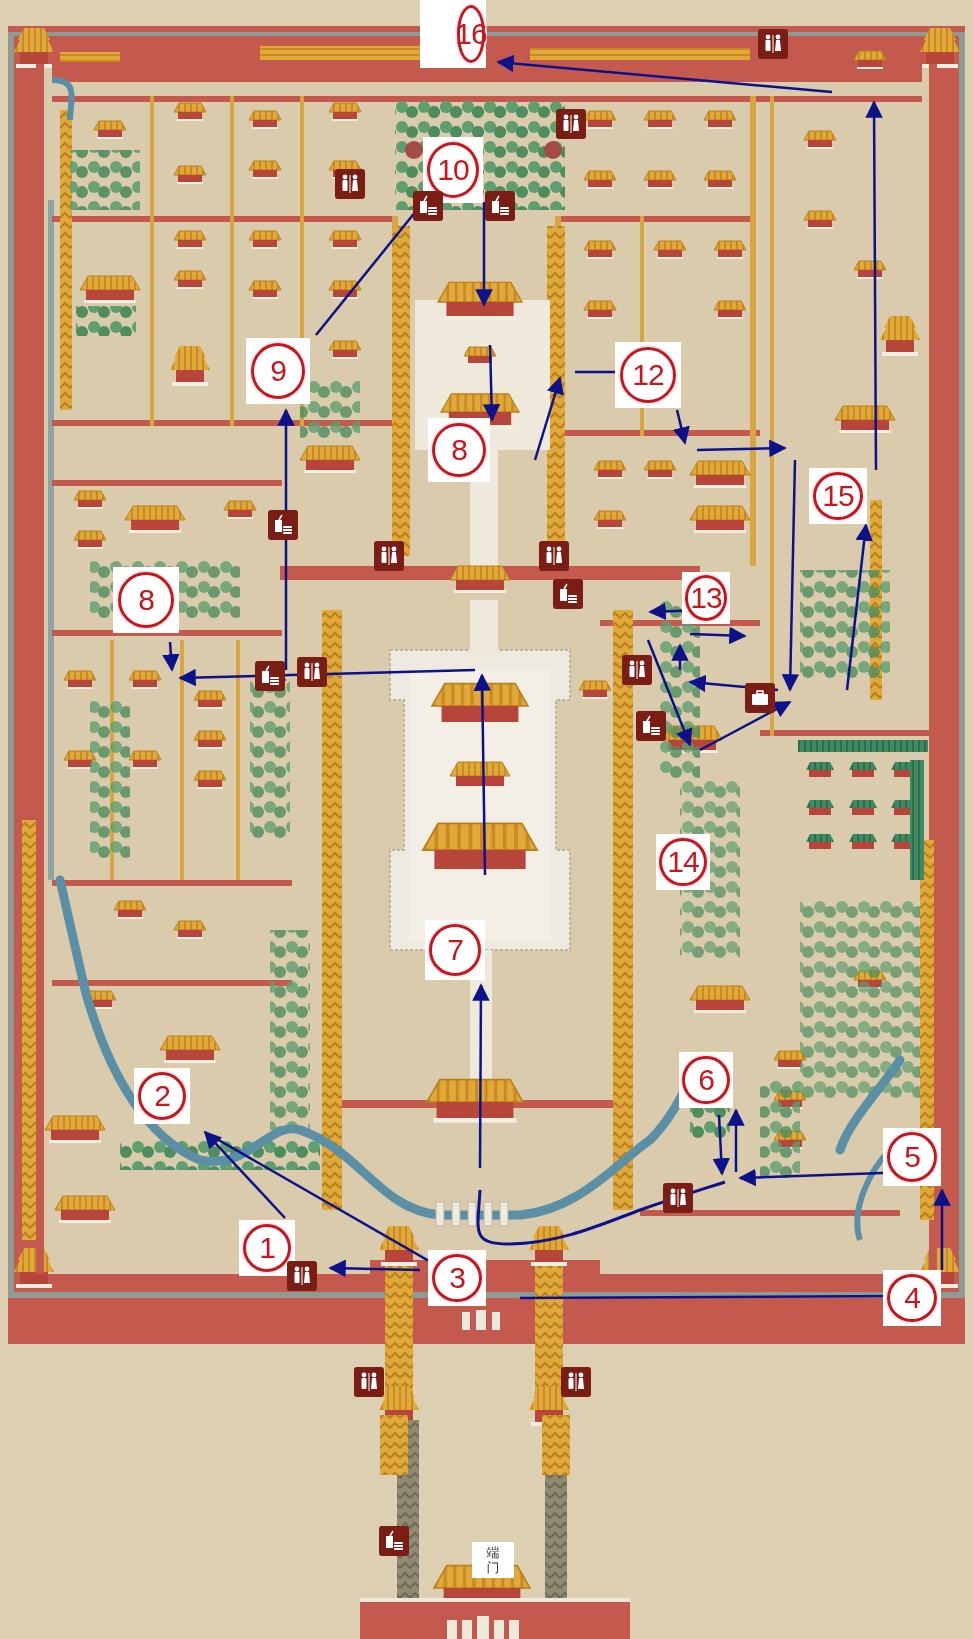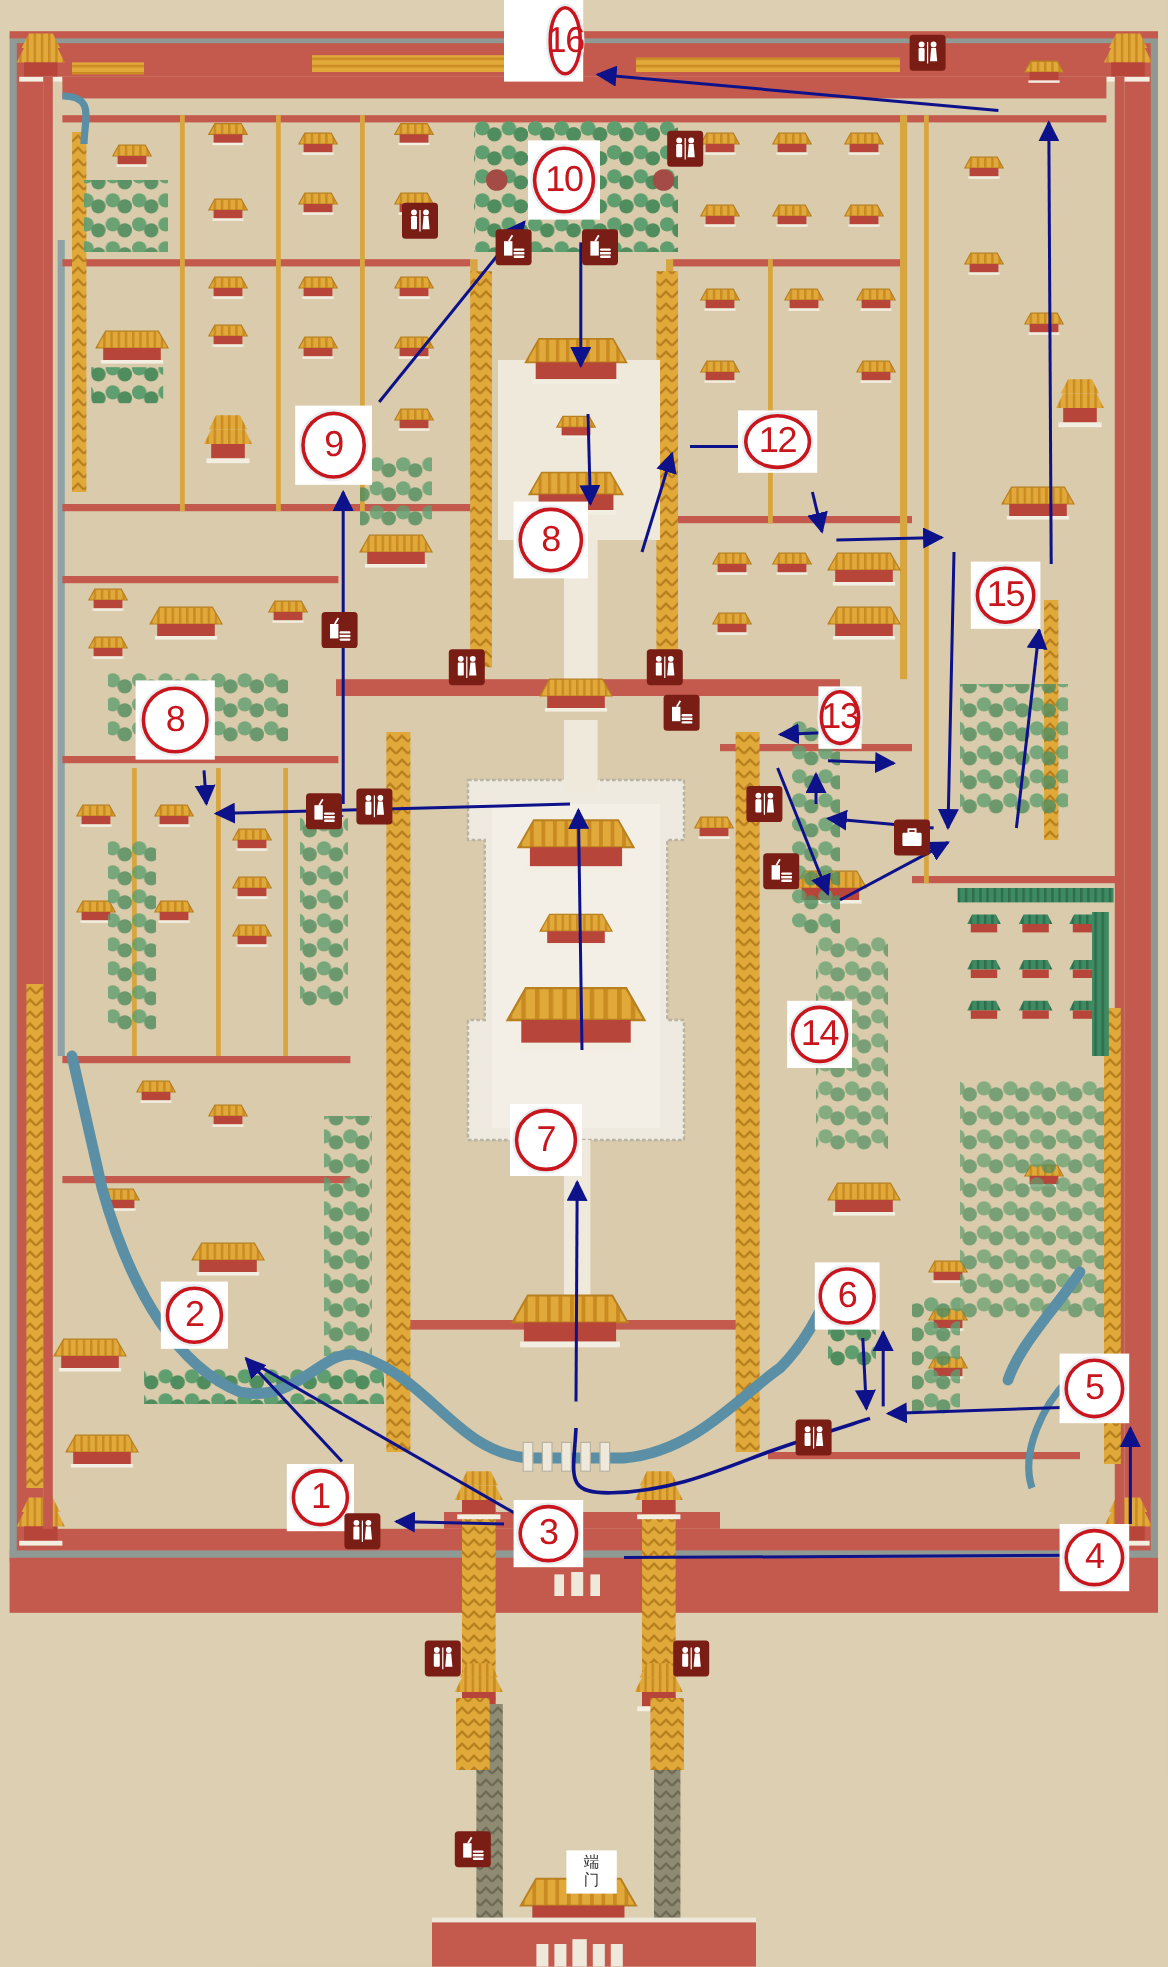--- a/index.html
+++ b/index.html
@@ -398,30 +398,30 @@
       </div>
       <div class="marker" style="left: 425px; top: 920px; width: 60px; height: 60px;">
         <div class="ring">7</div>
       </div>
       <div class="marker" style="left: 113px; top: 567px; width: 66px; height: 66px;">
         <div class="ring">8</div>
       </div>
       <div class="marker" style="left: 246px; top: 338px; width: 64px; height: 66px;">
         <div class="ring">9</div>
       </div>
-      <div class="marker" style="left: 423px; top: 117px; width: 60px; height: 66px; margin-left: 17px;">
+      <div class="marker" style="left: 423px; top: 137px; width: 60px; height: 66px;">
         <div class="ring">10</div>
       </div>
       <div class="marker" style="left: 428px; top: 418px; width: 62px; height: 64px;">
         <div class="ring">8</div>
       </div>
-      <div class="marker" style="left: 615px; top: 342px; width: 66px; height: 52px; align-items: center;">
+      <div class="marker" style="left: 615px; top: 342px; width: 66px; height: 66px; align-items: center;">
         <div class="ring">12</div>
       </div>
-      <div class="marker" style="left: 682px; top: 572px; width: 36px; height: 52px; text-align: right;">
+      <div class="marker" style="left: 682px; top: 572px; width: 48px; height: 52px; text-align: right;">
         <div class="ring">13</div>
       </div>
       <div class="marker" style="left: 656px; top: 790px; width: 54px; height: 56px; margin-top: 44px;">
         <div class="ring">14</div>
       </div>
       <div class="marker" style="left: 809px; top: 468px; width: 58px; height: 56px;">
         <div class="ring">15</div>
       </div>
       <div class="marker" style="left: 420px; top: 0px; width: 66px; height: 68px; padding-left: 36px;">
         <div class="ring">16</div>

